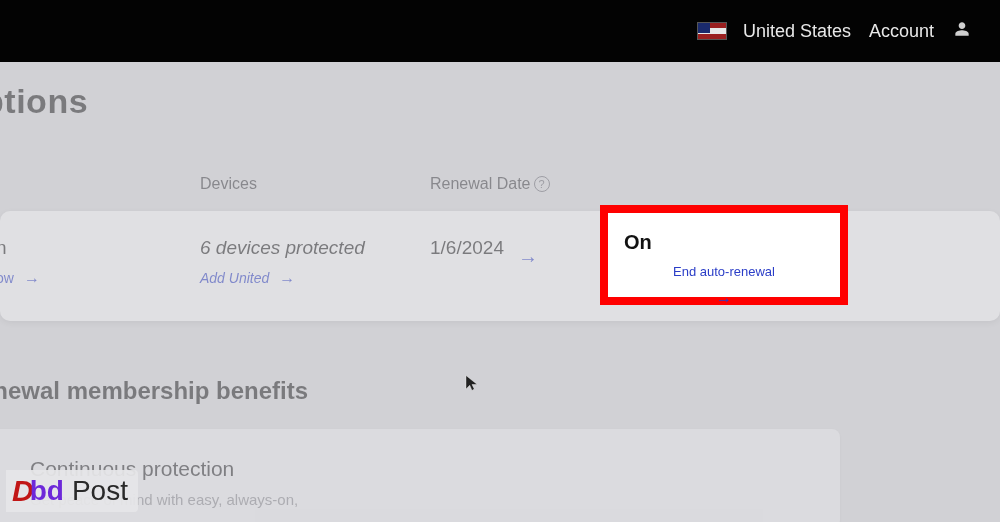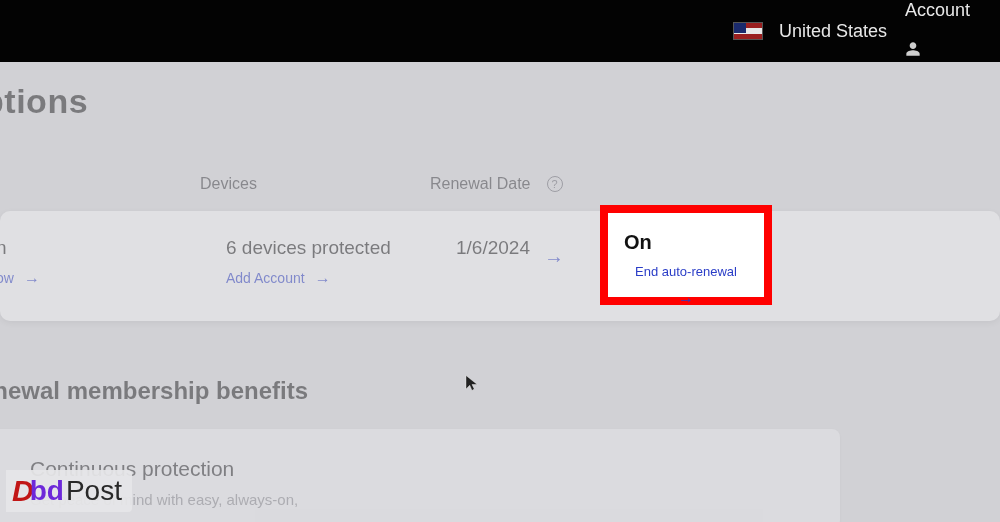--- a/index.html
+++ b/index.html
@@ -15,21 +15,21 @@
     align-items: center;
     justify-content: flex-end;
     padding-right: 30px;
     gap: 18px;
     color: #e8e8e8;
     font-size: 18px;
   }
   .region { display: flex; align-items: center; gap: 16px; }
   .flag { width: 30px; height: 18px; background: linear-gradient(#9a1f1f 0 33%, #e8e8e8 33% 66%, #9a1f1f 66%); position: relative; border:1px solid #555;}
   .flag::after { content:""; position:absolute; left:0; top:0; width:12px; height:10px; background:#1a2a6c; }
-  .account { display:flex; align-items:flex-start; gap:20px;flex-direction:column; }
+  .account { display:flex; align-items:flex-end; gap:20px; }
   .person-icon svg { width:16px; height:16px; fill:#cfcfcf; }
 
   
   .content { position: relative; padding-top: 20px; }
   .dim-overlay { position:absolute; inset:0; background: rgba(200,200,205,0.55); pointer-events:none; z-index:20; }
 
   .page-title {
     font-size: 34px;
     font-weight: 700;
     color: #1b1b1b;
@@ -38,21 +38,21 @@
   }
 
   .column-headers {
     display: flex;
     margin-top: 54px;
     font-size: 16px;
     color: #3b3b3f;
   }
   .col-a { width: 200px; margin-left: -60px; }
   .col-b { width: 230px; margin-left: 60px; }
-  .col-c { width: 240px; display:flex; align-items:center; gap:16px; margin-left: 0px;}
+  .col-c { width: 240px; display:flex; align-items:center; gap:3px; margin-left: 0px;}
   .col-d { margin-left: 0px; }
   .help-icon { display:inline-flex; width:16px; height:16px; border:1.5px solid #6a6a72; border-radius:50%; align-items:center; justify-content:center; font-size:11px; color:#6a6a72; }
 
   .card {
     margin-top: 18px;
     background: #fdfdfd;
     border-radius: 10px;
     box-shadow: 0 2px 6px rgba(0,0,0,0.12);
     height: 110px;
     width: 100%;
@@ -68,21 +68,21 @@
 
   .renewal-box { display:flex; align-items:flex-start; gap:4px; }
   .payment-link { max-width:120px; line-height:1.3; }
   .big-arrow { color:#2a3dc7; font-size:20px; margin-top:8px; margin-left:10px; }
 
   
   .highlight-cell {
     position: absolute;
     left: 600px;
     top: -6px;
-    width: 172px;
+    width: 248px;
     height: 100px;
     background: #ffffff;
     border: 8px solid #ff0000;
     padding: 18px 16px 10px 16px;
     z-index: 50;
   }
   .highlight-cell .val-main { font-size:20px; font-weight:600; color:#111; }
   .highlight-cell .linky { margin-top:10px; font-size:13px;flex-direction:column; }
 
   .section2-title {
@@ -116,21 +116,21 @@
     bottom: 10px;
     z-index: 70;
     display:flex;
     align-items:center;
     background: rgba(230,230,232,0.92);
     padding:4px 10px 4px 4px;
     border-radius: 0 4px 4px 0;
   }
   .wm-d { color:#c11616; font-size:30px; font-weight:900; font-style:italic; padding-left:2px;}
   .wm-bd { color:#6d28d9; font-size:28px; font-weight:900; margin-left:-4px;}
-  .wm-post { color:#292929; font-size:28px; font-weight:500; margin-left:2px;}
+  .wm-post { color:#292929; font-size:28px; font-weight:500; margin-left:8px;}
 </style>
 </head>
 <body>
 
 <div class="topbar">
   <div class="region">
     <span class="flag"></span>
     <span>United States</span>
   </div>
   <div class="account">
@@ -157,24 +157,24 @@
   </div>
 
   <div class="card">
     <div class="col-a">
       <div class="val-main">otection</div>
       <div class="linky">
         <span>wnload now</span>
         <span class="arrow">→</span>
       </div>
     </div>
-    <div class="col-b" style="margin-left:86px;">
+    <div class="col-b" style="margin-left:60px;font-style:italic;">
       <div class="val-main">6 devices protected</div>
       <div class="linky">
-        <span>Add Account</span>
+        <span>Add United</span>
         <span class="arrow">→</span>
       </div>
     </div>
     <div class="col-c renewal-box">
       <div>
         <div class="val-main">1/6/2024</div>
       </div>
       <span class="big-arrow">→</span>
     </div>
 

